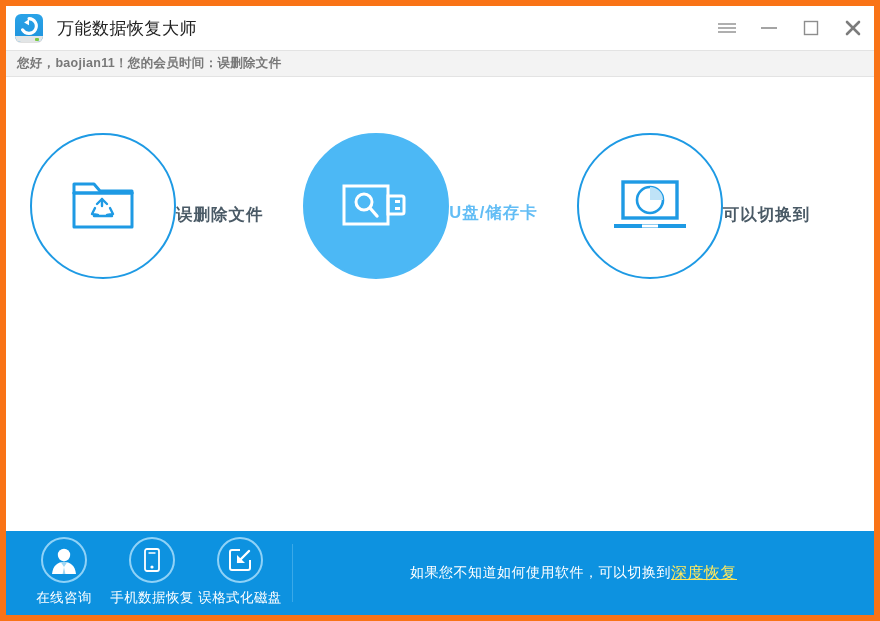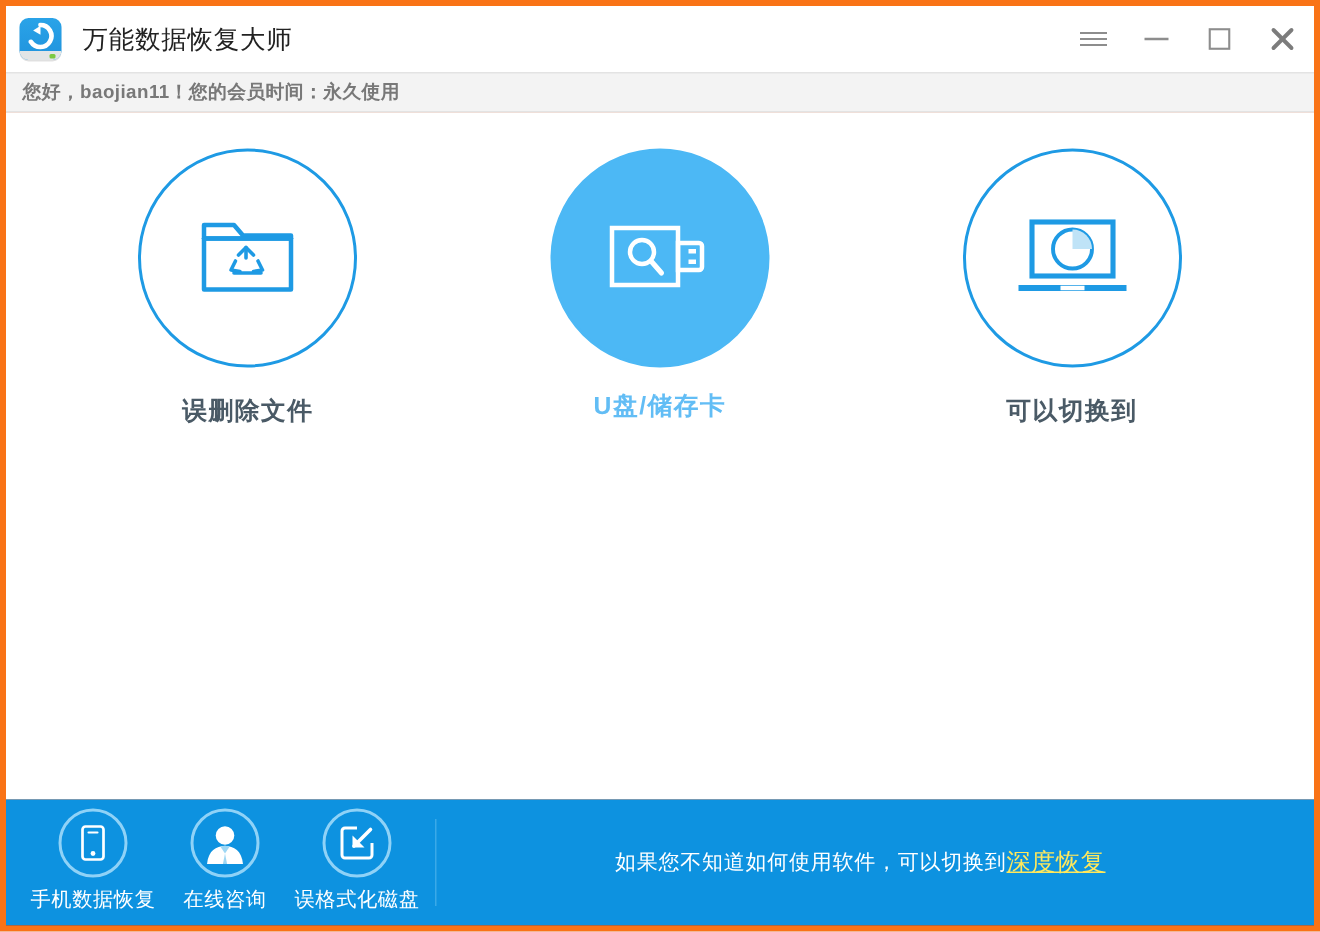--- a/index.html
+++ b/index.html
@@ -11,22 +11,22 @@
     width: 880px;
     height: 621px;
     font-family: "Liberation Sans", "DejaVu Sans", sans-serif;
     overflow: hidden;
   }
   .window {
     position: relative;
     width: 880px;
     height: 621px;
     box-sizing: border-box;
-    border: 4px solid #f97316;
-    background: #c2410c;
+    border: 6px solid #f97316;
+    background: #5eead4;
     display: flex;
     flex-direction: column;
     overflow: hidden;
   }
 
   
   .titlebar {
     height: 44px;
     min-height: 44px;
     background: #ffffff;
@@ -109,21 +109,21 @@
     flex: 1 1 auto;
     background: #ffffff;
     display: grid;
     grid-template-columns: repeat(3, 1fr);
     grid-template-rows: repeat(2, 1fr);
     padding: 18px 24px 6px 24px;
     box-sizing: border-box;
   }
   .mode-cell {
     display: flex;
-    flex-direction: column;
+    flex-direction: row;
     align-items: center;
     justify-content: flex-start;
     padding-top: 6px;
     cursor: pointer;
   }
   .mode-circle {
     width: 146px;
     height: 146px;
     border-radius: 50%;
     border: 2px solid #1e9ae4;
@@ -256,21 +256,21 @@
           <g stroke="#7c7c7c" stroke-width="2.6" stroke-linecap="round">
             <line x1="4" y1="4" x2="16" y2="16"></line>
             <line x1="16" y1="4" x2="4" y2="16"></line>
           </g>
         </svg>
       </div>
     </div>
   </div>
 
   <div class="greeting">
-    <span>您好，baojian11！您的会员时间：永久使用</span>
+    <span>您好，baojian11！您的会员时间：误删除文件</span>
   </div>
 
   <div class="main">
 
     <div class="mode-cell">
       <div class="mode-circle">
         <svg width="78" height="72" viewBox="0 0 78 72">
           <g fill="none" stroke="#1e9ae4" stroke-width="3" stroke-linejoin="round" stroke-linecap="round">
             <path d="M10 23 V14 h20 l6 7 h32 v2"></path>
             <rect x="10" y="23" width="58" height="34"></rect>
@@ -317,46 +317,46 @@
           <rect x="36" y="51.5" width="16" height="3" fill="#ffffff"></rect>
         </svg>
       </div>
       <div class="mode-label">可以切换到</div>
     </div>
 
   </div>
 
   <div class="bottombar">
     <div class="quick-actions">
-
-      <div class="quick-item">
-        <div class="quick-circle">
-          <svg width="26" height="30" viewBox="0 0 26 30">
-            <rect x="6" y="4" width="14" height="22" rx="2" fill="none" stroke="#ffffff" stroke-width="1.8"></rect>
-            <line x1="10" y1="8" x2="16" y2="8" stroke="#ffffff" stroke-width="1.4" stroke-linecap="round"></line>
-            <circle cx="13" cy="22" r="1.6" fill="#ffffff"></circle>
-          </svg>
-        </div>
-        <div class="quick-label">手机数据恢复</div>
-      </div>
 
       <div class="quick-item">
         <div class="quick-circle">
           <svg width="32" height="32" viewBox="0 0 32 32">
             <circle cx="16" cy="11" r="6.2" fill="#ffffff"></circle>
             <path d="M4 30 C5 21 10 18 16 18 C22 18 27 21 28 30 Z" fill="#ffffff"></path>
             <path d="M13 18.5 L16 23 L19 18.5 L16 17.6 Z" fill="#9ed7f4"></path>
             <path d="M16 23 L14.6 30 L17.4 30 Z" fill="#9ed7f4"></path>
           </svg>
         </div>
         <div class="quick-label">在线咨询</div>
       </div>
 
       <div class="quick-item">
         <div class="quick-circle">
+          <svg width="26" height="30" viewBox="0 0 26 30">
+            <rect x="6" y="4" width="14" height="22" rx="2" fill="none" stroke="#ffffff" stroke-width="1.8"></rect>
+            <line x1="10" y1="8" x2="16" y2="8" stroke="#ffffff" stroke-width="1.4" stroke-linecap="round"></line>
+            <circle cx="13" cy="22" r="1.6" fill="#ffffff"></circle>
+          </svg>
+        </div>
+        <div class="quick-label">手机数据恢复</div>
+      </div>
+
+      <div class="quick-item">
+        <div class="quick-circle">
           <svg width="28" height="28" viewBox="0 0 28 28">
             <path d="M14 4 H6 a2 2 0 0 0 -2 2 v16 a2 2 0 0 0 2 2 h16 a2 2 0 0 0 2 -2 v-8" fill="none" stroke="#ffffff" stroke-width="2"></path>
             <path d="M23 5 L12 16" stroke="#ffffff" stroke-width="2.4" stroke-linecap="round"></path>
             <path d="M11 9 L11 17 L19 17 Z" fill="#ffffff"></path>
           </svg>
         </div>
         <div class="quick-label">误格式化磁盘</div>
       </div>
 
     </div>

